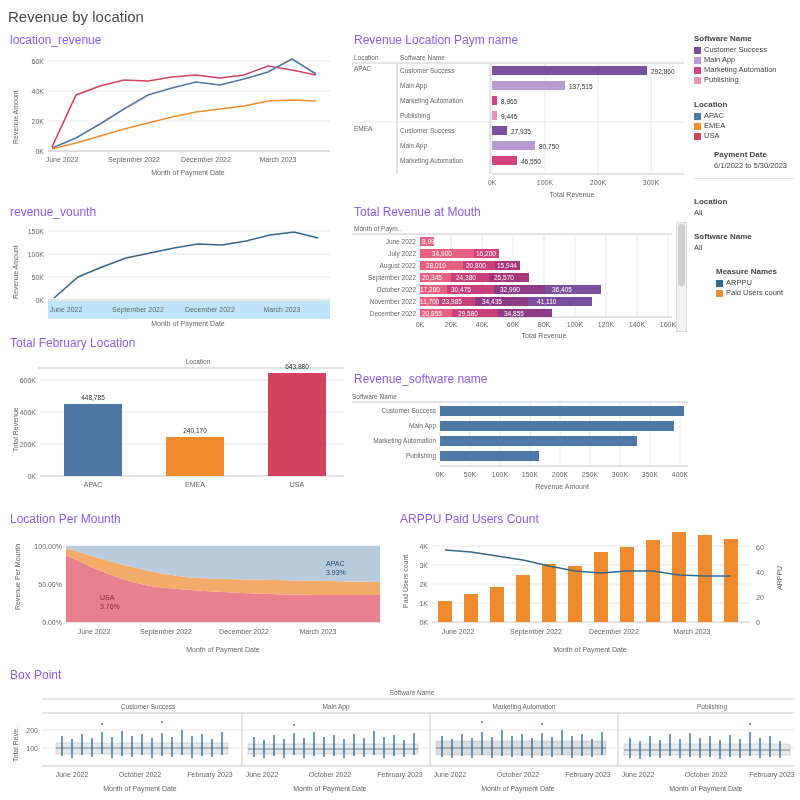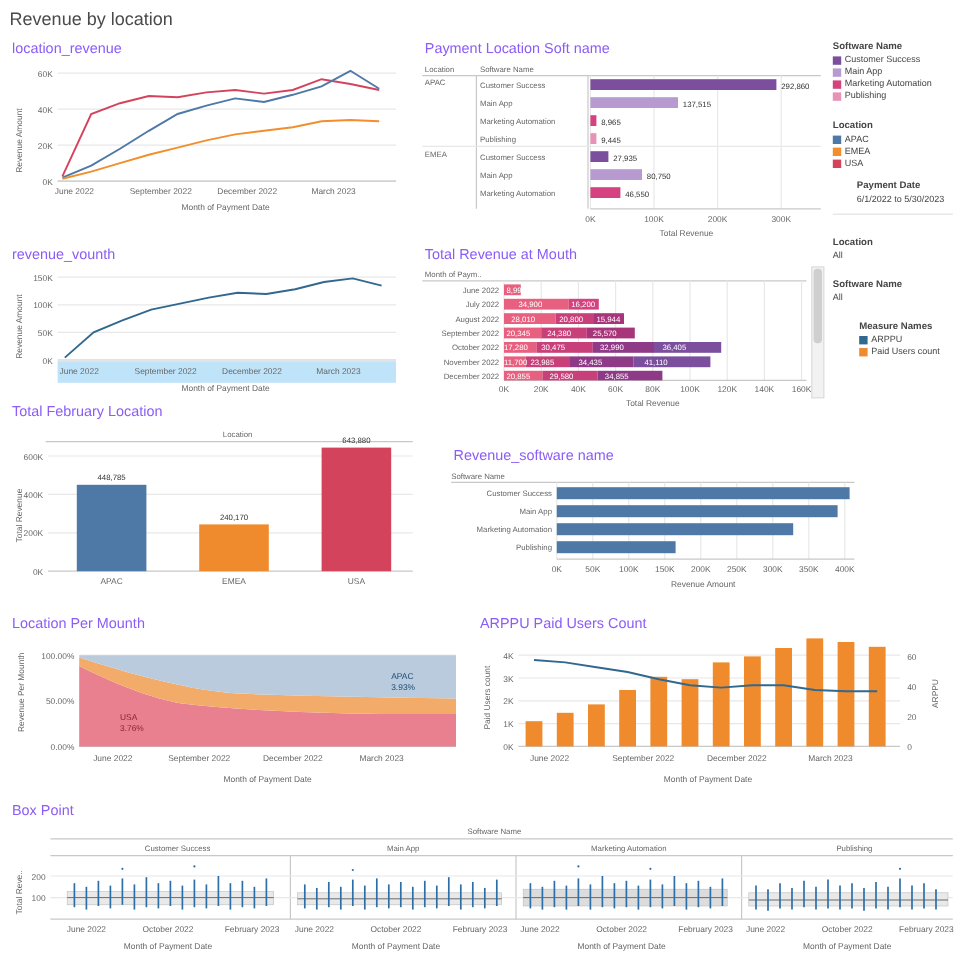--- a/index.html
+++ b/index.html
@@ -57,21 +57,21 @@
       <text class="tick ctr" x="54" y="113">June 2022</text>
       <text class="tick ctr" x="126" y="113">September 2022</text>
       <text class="tick ctr" x="198" y="113">December 2022</text>
       <text class="tick ctr" x="270" y="113">March 2023</text>
       <text class="axis-label ctr" x="180" y="126">Month of Payment Date</text>
       <text class="axis-label" x="0" y="0" transform="translate(10,95) rotate(-90)">Revenue Amount</text>
     </svg>
   </div>
 
   <div class="panel" style="left:352px;top:33px;width:330px;height:165px;">
-    <div class="ptitle">Payment Location Soft name</div>
+    <div class="ptitle">Revenue Location Paym name</div>
     <svg width="332" height="152" viewBox="0 0 332 152">
 
       <text class="tiny" x="2" y="11">Location</text>
       <text class="tiny" x="48" y="11">Software Name</text>
       <line class="ax" x1="0" y1="14" x2="332" y2="14"></line>
       <line class="ax" x1="45" y1="14" x2="45" y2="125"></line>
       <line class="ax" x1="138" y1="14" x2="138" y2="125"></line>
       <line class="gl" x1="0" y1="73" x2="332" y2="73"></line>
 
       <line class="gl" x1="140" y1="14" x2="140" y2="125"></line>
@@ -316,21 +316,21 @@
       <rect x="260" y="21" width="58" height="103" fill="#d4435c"></rect>
       <text class="lbl-dark ctr" x="289" y="17">643,880</text>
 
       <text class="tick ctr" x="85" y="135">APAC</text>
       <text class="tick ctr" x="187" y="135">EMEA</text>
       <text class="tick ctr" x="289" y="135">USA</text>
       <text class="axis-label" x="0" y="0" transform="translate(10,100) rotate(-90)">Total Revenue</text>
     </svg>
   </div>
 
-  <div class="panel" style="left:352px;top:372px;width:340px;height:125px;margin-left:24px;">
+  <div class="panel" style="left:352px;top:372px;width:340px;height:125px;">
     <div class="ptitle">Revenue_software name</div>
     <svg width="340" height="110" viewBox="0 0 340 110">
       <text class="tiny" x="0" y="11">Software Name</text>
       <line class="ax" x1="0" y1="14" x2="336" y2="14"></line>
 
       <line class="gl" x1="88" y1="14" x2="88" y2="78"></line>
       <line class="gl" x1="118" y1="14" x2="118" y2="78"></line>
       <line class="gl" x1="148" y1="14" x2="148" y2="78"></line>
       <line class="gl" x1="178" y1="14" x2="178" y2="78"></line>
       <line class="gl" x1="208" y1="14" x2="208" y2="78"></line>

